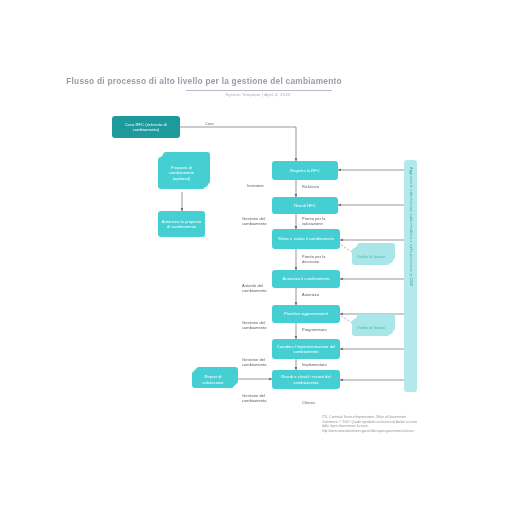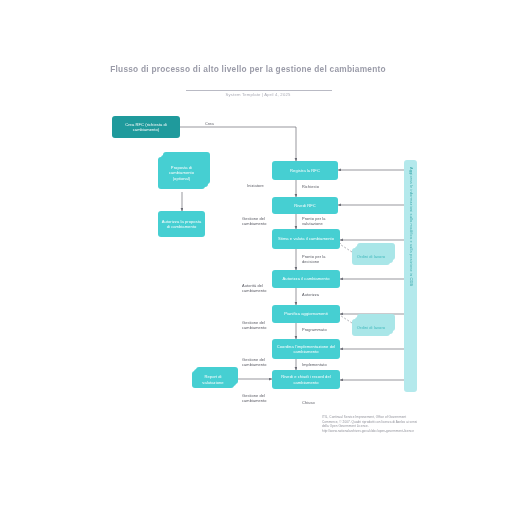--- a/index.html
+++ b/index.html
@@ -6,25 +6,24 @@
   body{
     width:516px;height:516px;
     background:#ffffff;
     font-family:"Liberation Sans", sans-serif;
     overflow:hidden;
   }
   #canvas{position:relative;width:516px;height:516px;}
 
   
   .title{
-    position:absolute;left:0;top:64px;width:408px;
+    position:absolute;left:0;top:76px;width:408px;
     text-align:center;
     font-size:8.3px;font-weight:bold;letter-spacing:.25px;
     color:#9a9ba8;
-    margin-left:44px;
   }
   .title-underline{
     position:absolute;top:90px;left:186px;width:146px;height:1px;
     background:#b9bac4;
   }
   .subtitle{
     position:absolute;left:0;top:92px;width:516px;
     text-align:center;font-size:4.2px;color:#a9aab5;letter-spacing:.2px;
   }
 

